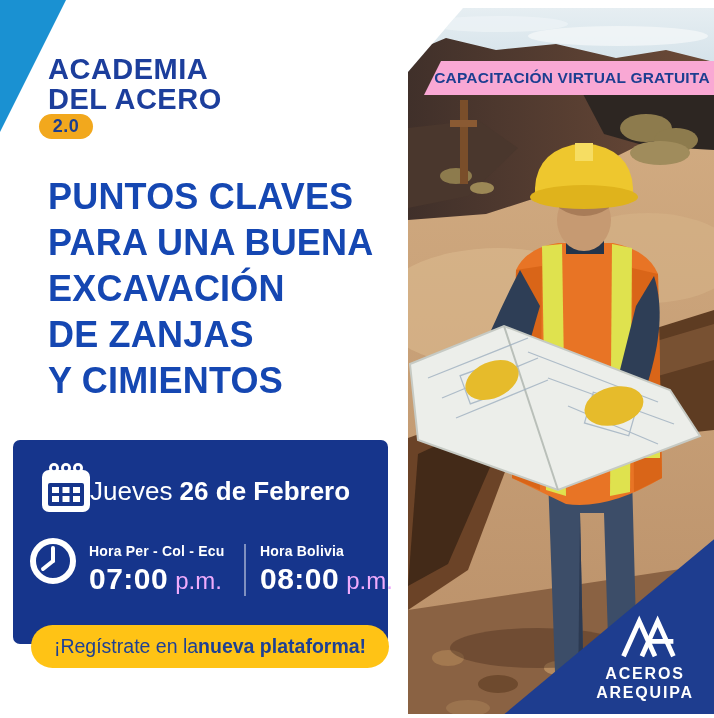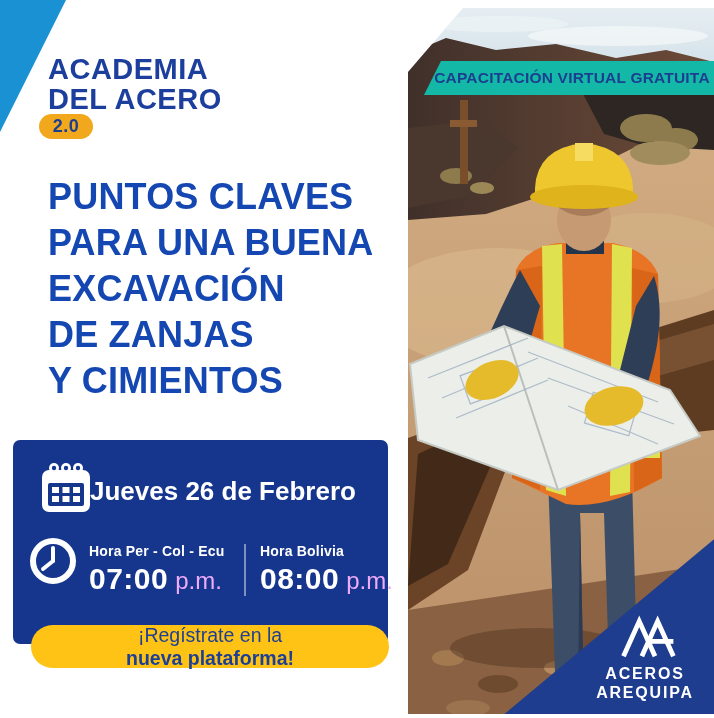--- a/index.html
+++ b/index.html
@@ -16,50 +16,50 @@
   
   .brand{position:absolute;left:48px;top:54px;color:#1c3e9c;font-weight:800;
          font-size:29px;line-height:30px;letter-spacing:.5px;}
   .version-badge{
     position:absolute;left:39px;top:114px;width:54px;height:25px;border-radius:13px;
     background:#f2a81d;color:#1c3e90;font-weight:800;font-size:18px;
     display:flex;align-items:center;justify-content:center;letter-spacing:.5px;
   }
   
   .ribbon{
-    position:absolute;left:424px;top:61px;width:290px;height:34px;background:#14b8a6;
+    position:absolute;left:424px;top:61px;width:290px;height:34px;background:#f9a8d4;
     clip-path:polygon(17px 0,100% 0,100% 100%,0 100%);
     display:flex;align-items:center;justify-content:center;
     color:#1c3e90;font-weight:800;font-size:15.5px;letter-spacing:.2px;
     z-index:6;padding-left:6px;box-sizing:border-box;
   }
   
   .title{position:absolute;left:48px;top:174px;color:#1547b2;font-weight:800;
          font-size:36px;line-height:46px;letter-spacing:.2px;z-index:3;}
   
   .panel{position:absolute;left:13px;top:440px;width:375px;height:204px;
          background:#16358c;border-radius:7px;z-index:4;color:#ffffff;}
   .cal{position:absolute;left:28px;top:21px;width:50px;height:52px;}
   .date-line{position:absolute;left:77px;top:36px;font-size:26px;color:#fff;}
-  .date-line .light{font-weight:700;}
+  .date-line .light{font-weight:400;}
   .date-line b{font-weight:800;}
   .clock{position:absolute;left:16px;top:97px;width:48px;height:48px;}
   .tz{position:absolute;top:103px;}
   .tz .tz-label{font-size:14px;font-weight:800;letter-spacing:.2px;}
   .tz .tz-time{margin-top:3px;font-size:30px;font-weight:800;letter-spacing:.5px;}
   .tz .tz-suffix{font-size:24px;font-weight:400;color:#f0abfc;letter-spacing:0;margin-left:7px;}
   .tz1{left:76px;}
   .tz2{left:247px;}
   .tz-divider{position:absolute;left:231px;top:104px;width:2px;height:52px;
               background:rgba(255,255,255,.45);}
   
   .cta-pill{
     position:absolute;left:31px;top:625px;width:358px;height:43px;border-radius:22px;
     background:#ffc315;z-index:5;display:flex;align-items:center;justify-content:center;
-    color:#1e4094;font-size:19.5px;cursor:pointer;flex-direction:column;
+    color:#1e4094;font-size:19.5px;cursor:pointer;
   }
   .cta-pill .light{font-weight:400;}
   .cta-pill b{font-weight:800;}
   
   .photo{
     position:absolute;left:408px;top:8px;width:334px;height:706px;z-index:1;
     clip-path:polygon(55px 0,100% 0,100% 100%,0 100%,0 64px);
   }
   .photo svg.scene{position:absolute;left:0;top:0;}
   

